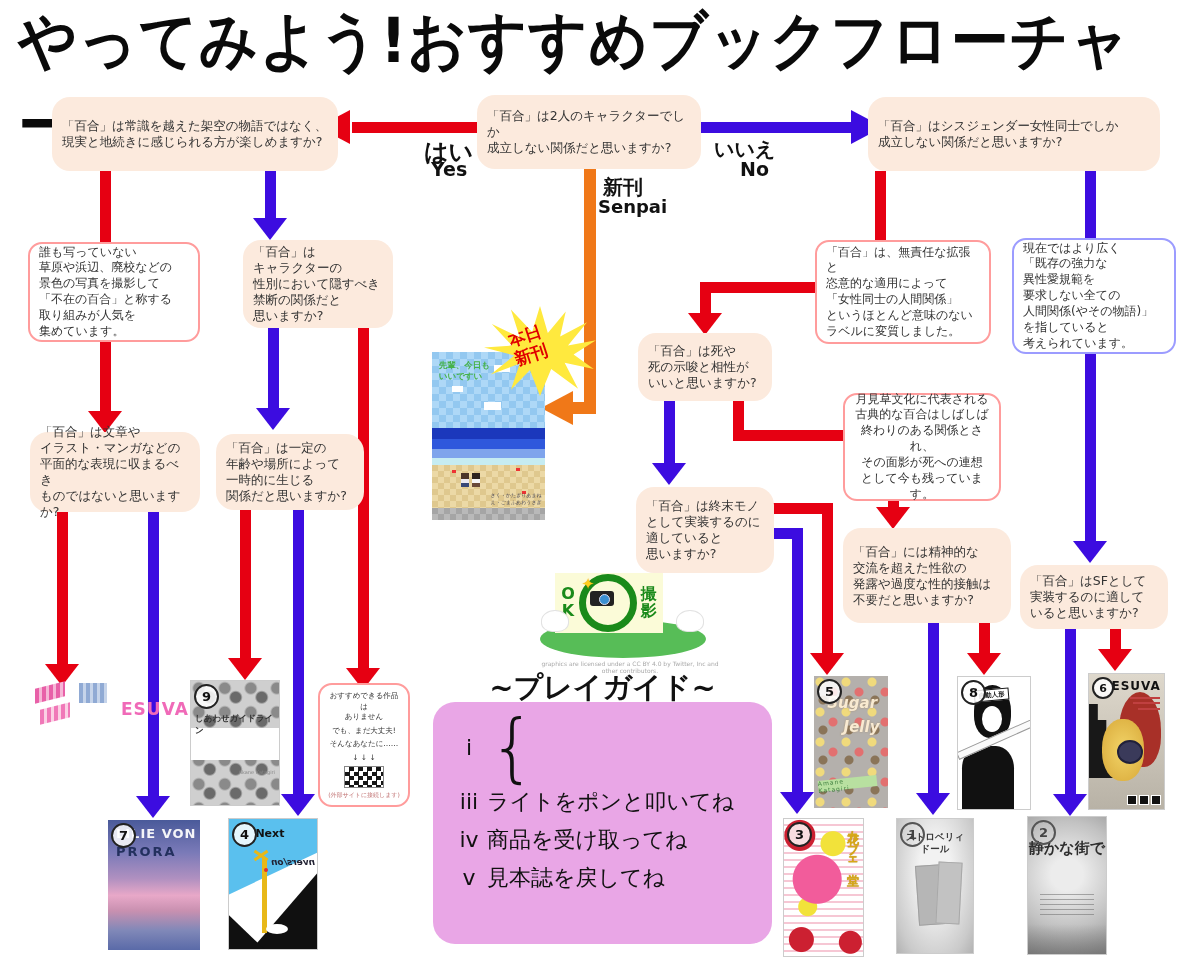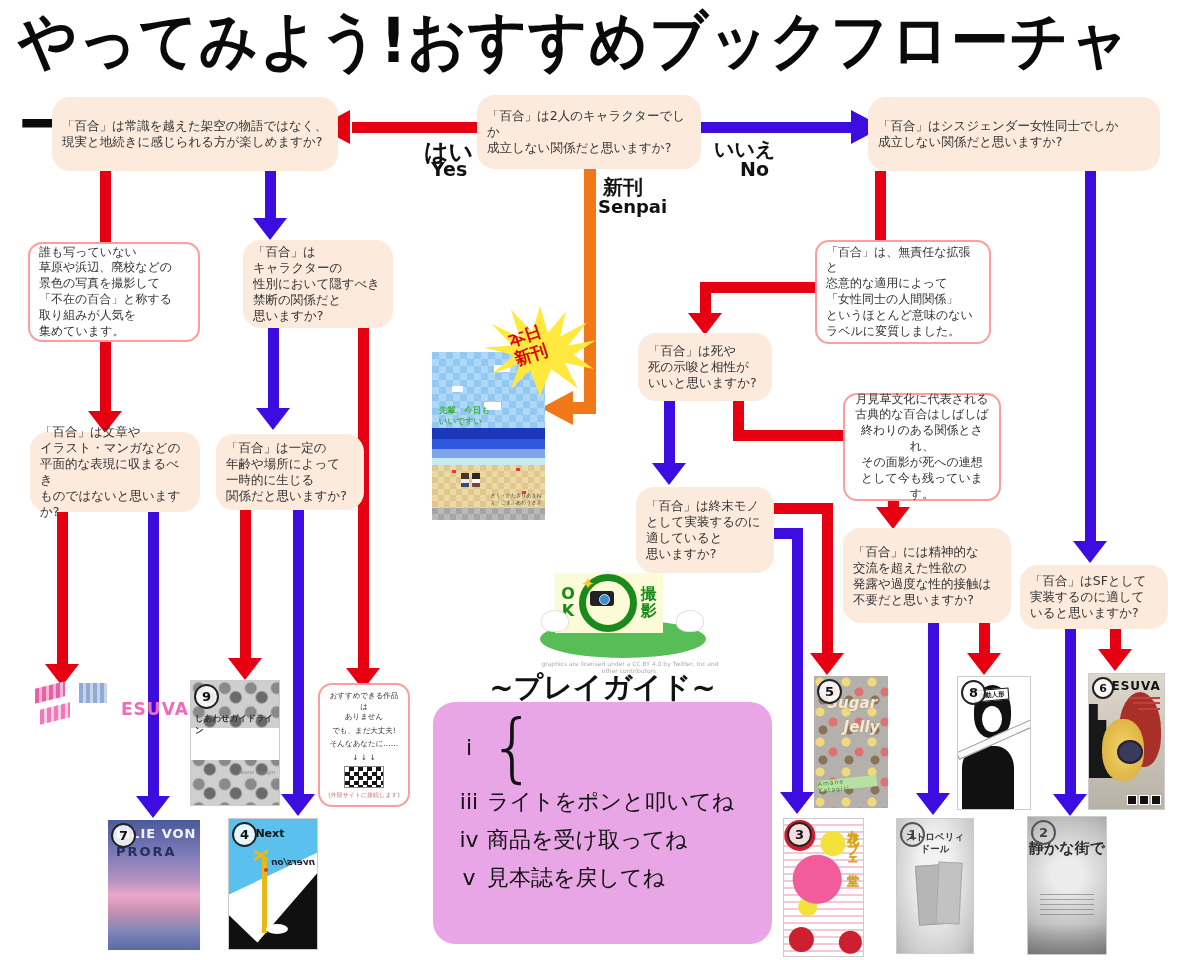--- a/index.html
+++ b/index.html
@@ -171,20 +171,27 @@
 草原や浜辺、廃校などの
 景色の写真を撮影して
 「不在の百合」と称する
 取り組みが人気を
 集めています。</div>
   <div class="ibox rb pre" style="left:815px;top:240px;width:154px;height:86px;">「百合」は、無責任な拡張と
 恣意的な適用によって
 「女性同士の人間関係」
 というほとんど意味のない
 ラベルに変質しました。</div>
+  <div class="ibox bb pre" style="left:1012px;top:238px;width:142px;height:98px;">現在ではより広く
+「既存の強力な
+異性愛規範を
+要求しない全ての
+人間関係(やその物語)」
+を指していると
+考えられています。</div>
   <div class="ibox rb pre" style="left:843px;top:393px;width:136px;height:90px;text-align:center;">月見草文化に代表される
 古典的な百合はしばしば
 終わりのある関係とされ、
 その面影が死への連想
 として今も残っています。</div>
 
   <div class="ibox rb" style="left:318px;top:683px;width:76px;height:108px;flex-direction:column;justify-content:flex-start;font-size:7.5px;line-height:1.4;text-align:center;gap:3px;padding:6px;">
     <span class="pre">おすすめできる作品は
 ありません</span>
     <span>でも、まだ大丈夫!</span>
@@ -203,21 +210,21 @@
     <div class="abs" style="left:0;top:52%;width:100%;height:6%;background:#2f58dc;"></div>
     <div class="abs" style="left:0;top:58%;width:100%;height:5%;background:#7fa4ec;"></div>
     <div class="abs" style="left:0;top:63%;width:100%;height:4%;background:#c6ecf2;"></div>
     <div class="abs checker-sand" style="left:0;top:67%;width:100%;height:26%;"></div>
     <div class="abs checker-gray" style="left:0;top:93%;width:100%;height:7%;"></div>
     <div class="abs" style="left:26%;top:72%;width:8px;height:14px;background:linear-gradient(#4a3428 40%,#eceaf2 40% 72%,#384878 72%);"></div>
     <div class="abs" style="left:35%;top:72%;width:8px;height:14px;background:linear-gradient(#2e2420 40%,#f6f6f6 40% 72%,#6a4a3a 72%);"></div>
     <div class="abs" style="left:18%;top:70%;width:4px;height:3px;background:#e33;"></div>
     <div class="abs" style="left:74%;top:69%;width:4px;height:3px;background:#e33;"></div>
     <div class="abs" style="left:80%;top:83%;width:4px;height:3px;background:#e33;"></div>
-    <div class="abs pre" style="left:6%;top:5%;font-size:8.5px;font-weight:bold;color:#46b24a;line-height:1.3;margin-top:45px;">先輩、今日も
+    <div class="abs pre" style="left:6%;top:5%;font-size:8.5px;font-weight:bold;color:#46b24a;line-height:1.3;">先輩、今日も
 いいですい</div>
     <div class="abs pre" style="right:3%;bottom:8%;font-size:5px;color:#445;text-align:right;line-height:1.5;">さく・かたぎりあまね
 え・ごまふあわうさぎ</div>
   </div>
   <div class="burst" style="left:484px;top:306px;width:112px;height:90px;">
     <div class="burst-text">
       <span>本日</span><br>
       <span>新刊</span>
     </div>
   </div>

